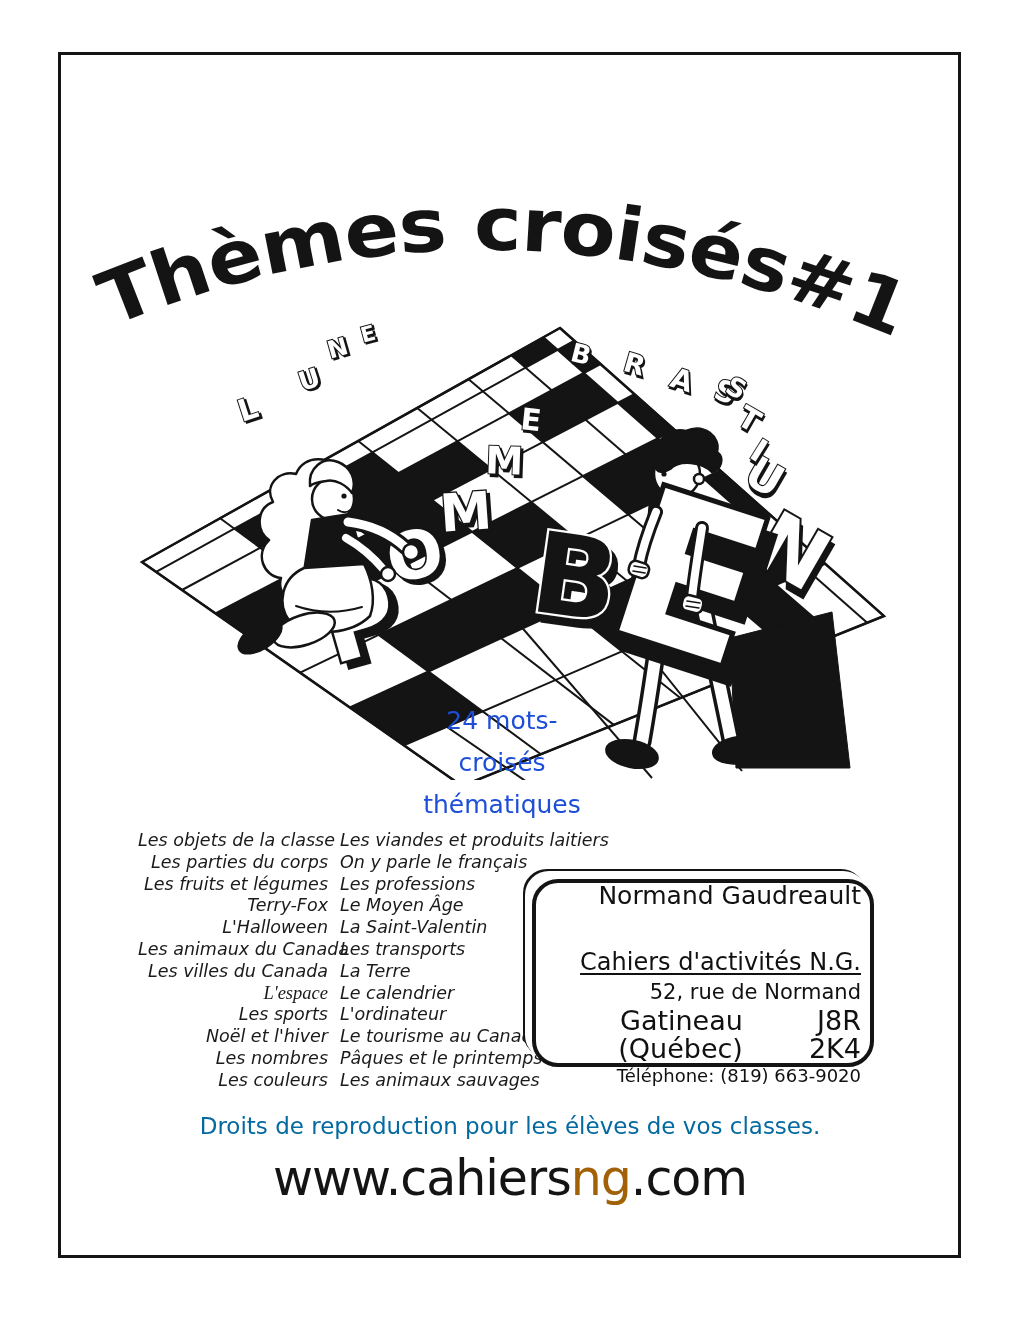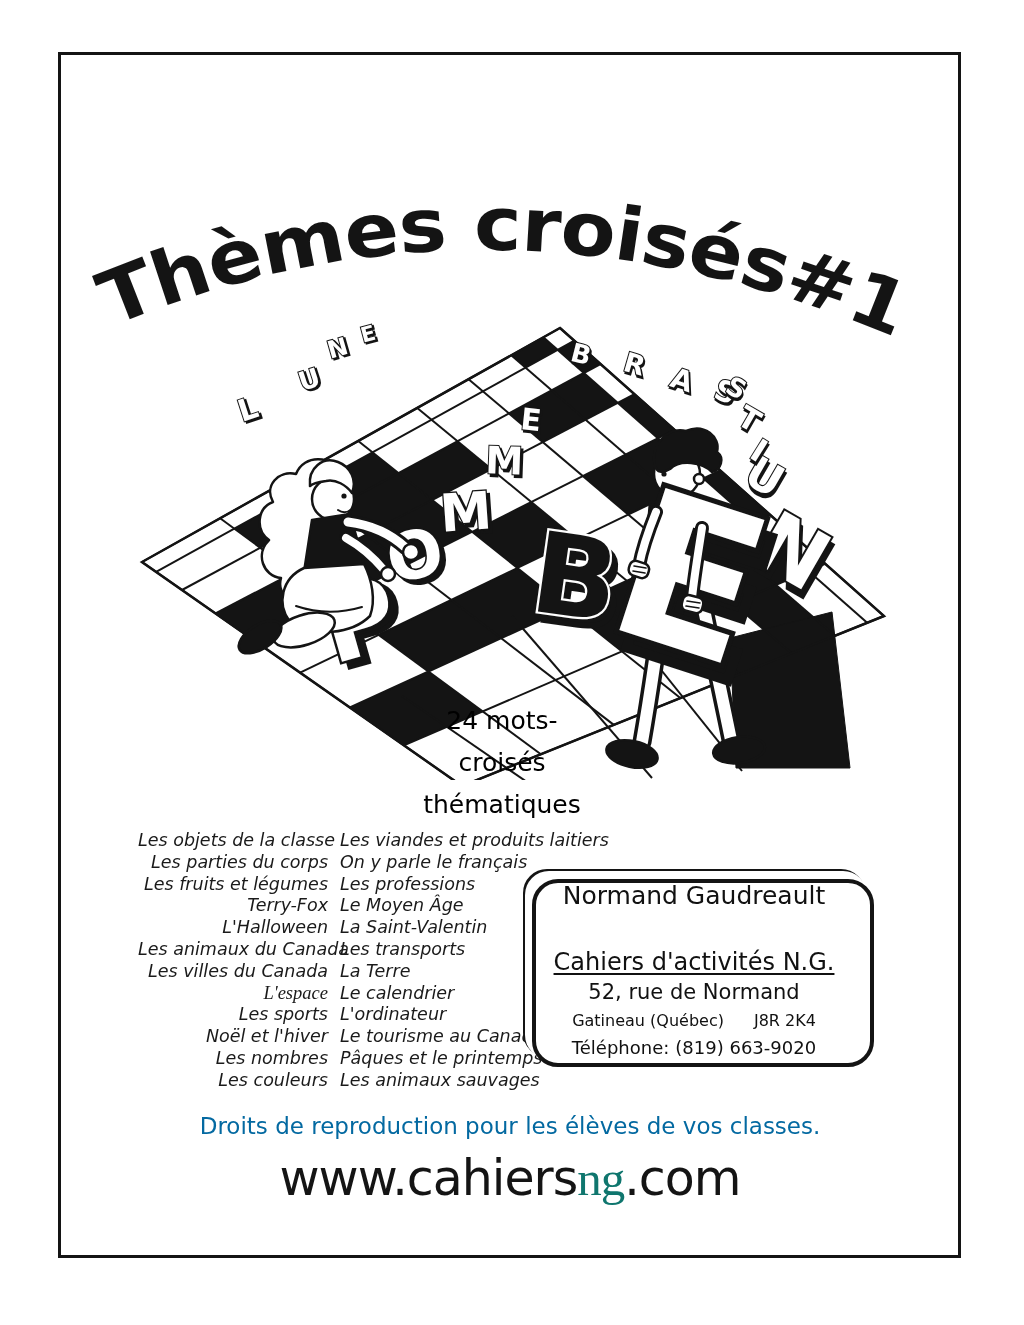--- a/index.html
+++ b/index.html
@@ -16,51 +16,51 @@
   .title-svg text{
     font-family:"DejaVu Sans",sans-serif;font-weight:bold;font-size:74px;
     letter-spacing:-1px;fill:#141414;
   }
   
   .illus-svg{position:absolute;left:132px;top:316px;width:760px;height:464px;}
   .bl{font-family:"DejaVu Sans",sans-serif;font-weight:bold;text-anchor:middle;}
   
   .tagline{
     position:absolute;left:392px;top:700px;width:220px;text-align:center;
-    font-size:25px;line-height:42px;font-weight:500;color:#000000;
+    font-size:25px;line-height:42px;font-weight:500;color:#1d4ed8;
   }
   
   .themes-grid{
     position:absolute;left:138px;top:830px;width:452px;
     display:grid;grid-template-columns:190px 254px;column-gap:12px;
     font-size:17.5px;line-height:21.8px;color:#1a1a1a;font-style:italic;
   }
   .tcell{white-space:nowrap;}
   .tcell.l{text-align:right;}
   .tcell.r{text-align:left;}
   .tcell.serif{font-family:"Liberation Serif","DejaVu Serif",serif;font-size:18.5px;}
   
   .contact-box{
     position:absolute;left:523px;top:869px;width:342px;height:188px;
     border:4px solid #141414;border-radius:24px;background:#a3a3a3;
-    box-sizing:border-box;text-align:center;padding-top:7px;z-index:3;
+    box-sizing:border-box;text-align:right;padding-top:7px;z-index:3;
   }
   .contact-box::after{
     content:"";position:absolute;left:-4px;top:-4px;right:-4px;bottom:-4px;
     transform:translate(9px,10px);border:4px solid #141414;border-radius:26px;
     z-index:-1;background:transparent;
   }
   .contact-box::before{
     content:"";position:absolute;left:-4px;top:-4px;right:-4px;bottom:-4px;
     background:#fff;border-radius:24px;z-index:-1;transform:translate(2px,2px);
   }
   .cb-name{font-size:25px;line-height:32px;}
   .cb-company{font-size:24px;line-height:31px;text-decoration:underline;text-decoration-thickness:2px;text-underline-offset:3px;margin-top:35px;}
   .cb-addr{font-size:21px;line-height:29px;}
-  .cb-city{font-size:16px;line-height:28px;display:flex;justify-content:center;gap:30px;}
+  .cb-city{font-size:27px;line-height:28px;display:flex;justify-content:center;gap:30px;}
   .cb-phone{font-size:18px;line-height:25px;}
   .cb-email{font-size:18px;line-height:29px;}
   .cb-email .val{font-size:21px;margin-left:9px;}
   .cb-phone .val{margin-left:6px;}
   
   .rights-line{
     position:absolute;left:60px;top:1113px;width:900px;text-align:center;
     font-size:23px;color:#0369a1;
   }
   .website-line{
@@ -269,14 +269,14 @@
     <span>Gatineau (Québec)</span>
     <span>J8R 2K4</span>
   </div>
   <div class="cb-phone">
     <span>Téléphone:</span><span class="val">(819) 663-9020</span>
   </div>
 </div>
 
 <div class="rights-line">Droits de reproduction pour les élèves de vos classes.</div>
 <div class="website-line">
-  <span>www.cahiers</span><span id="web-mid" style="color: #0f766e; font-family: Liberation Serif, serif;">ng</span><span>.com</span>
+  <span>www.cahiers</span><span id="web-mid" style="color: #a16207;">ng</span><span>.com</span>
 </div>
 
 </body></html>

